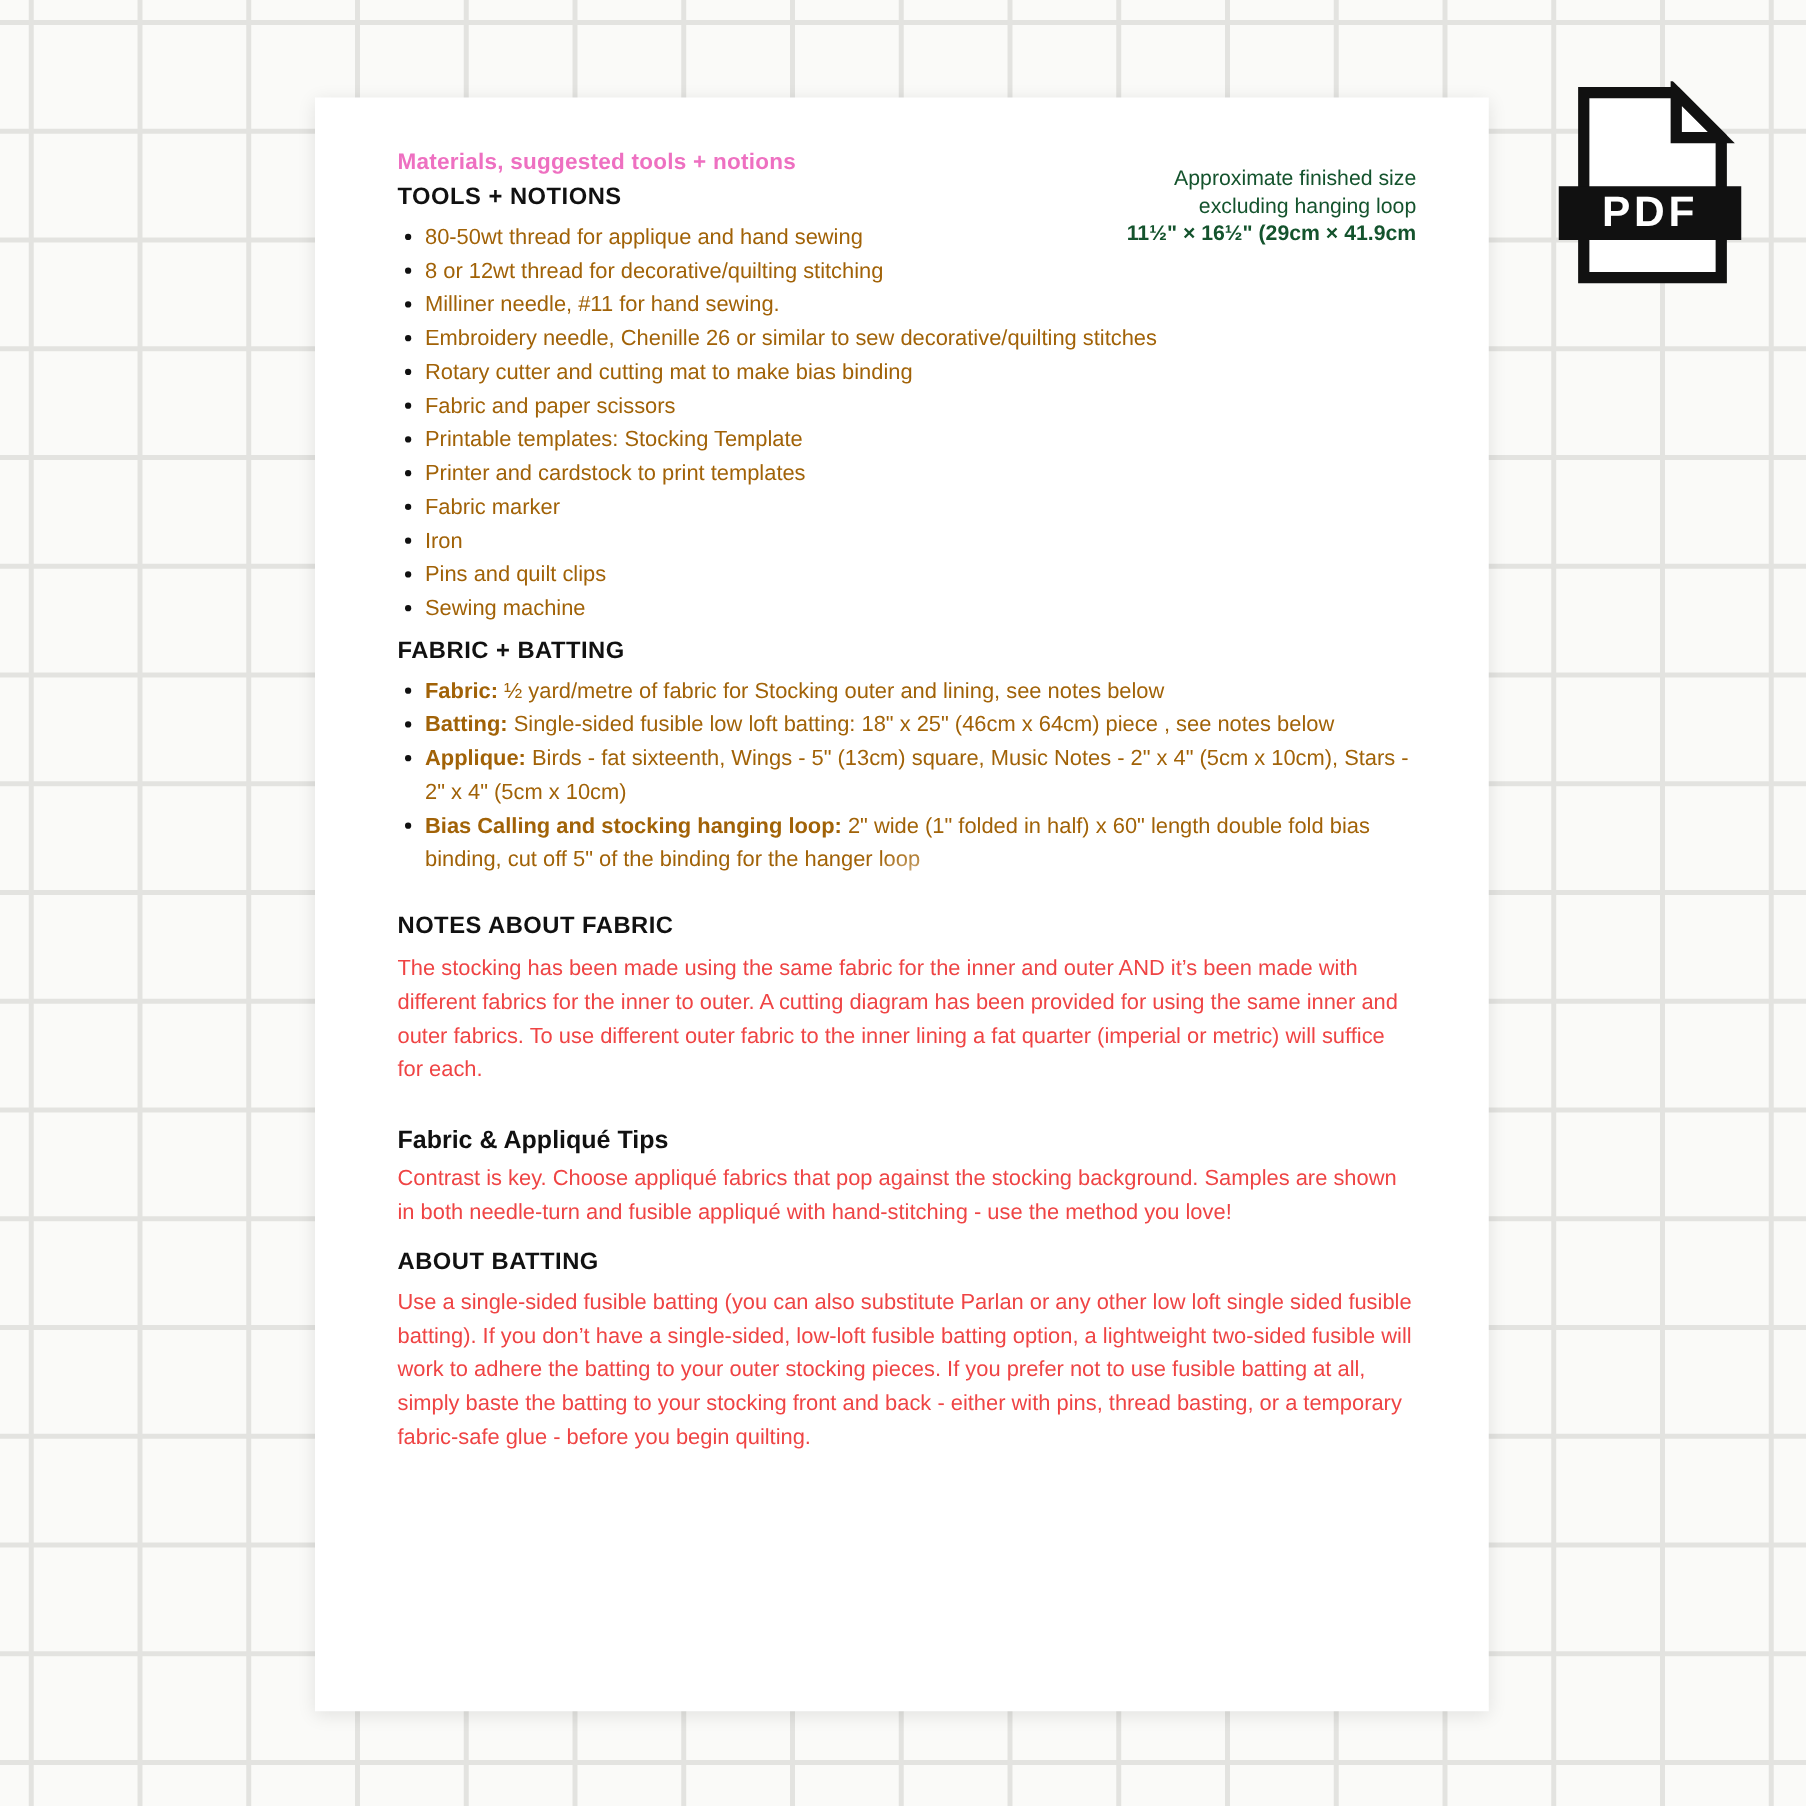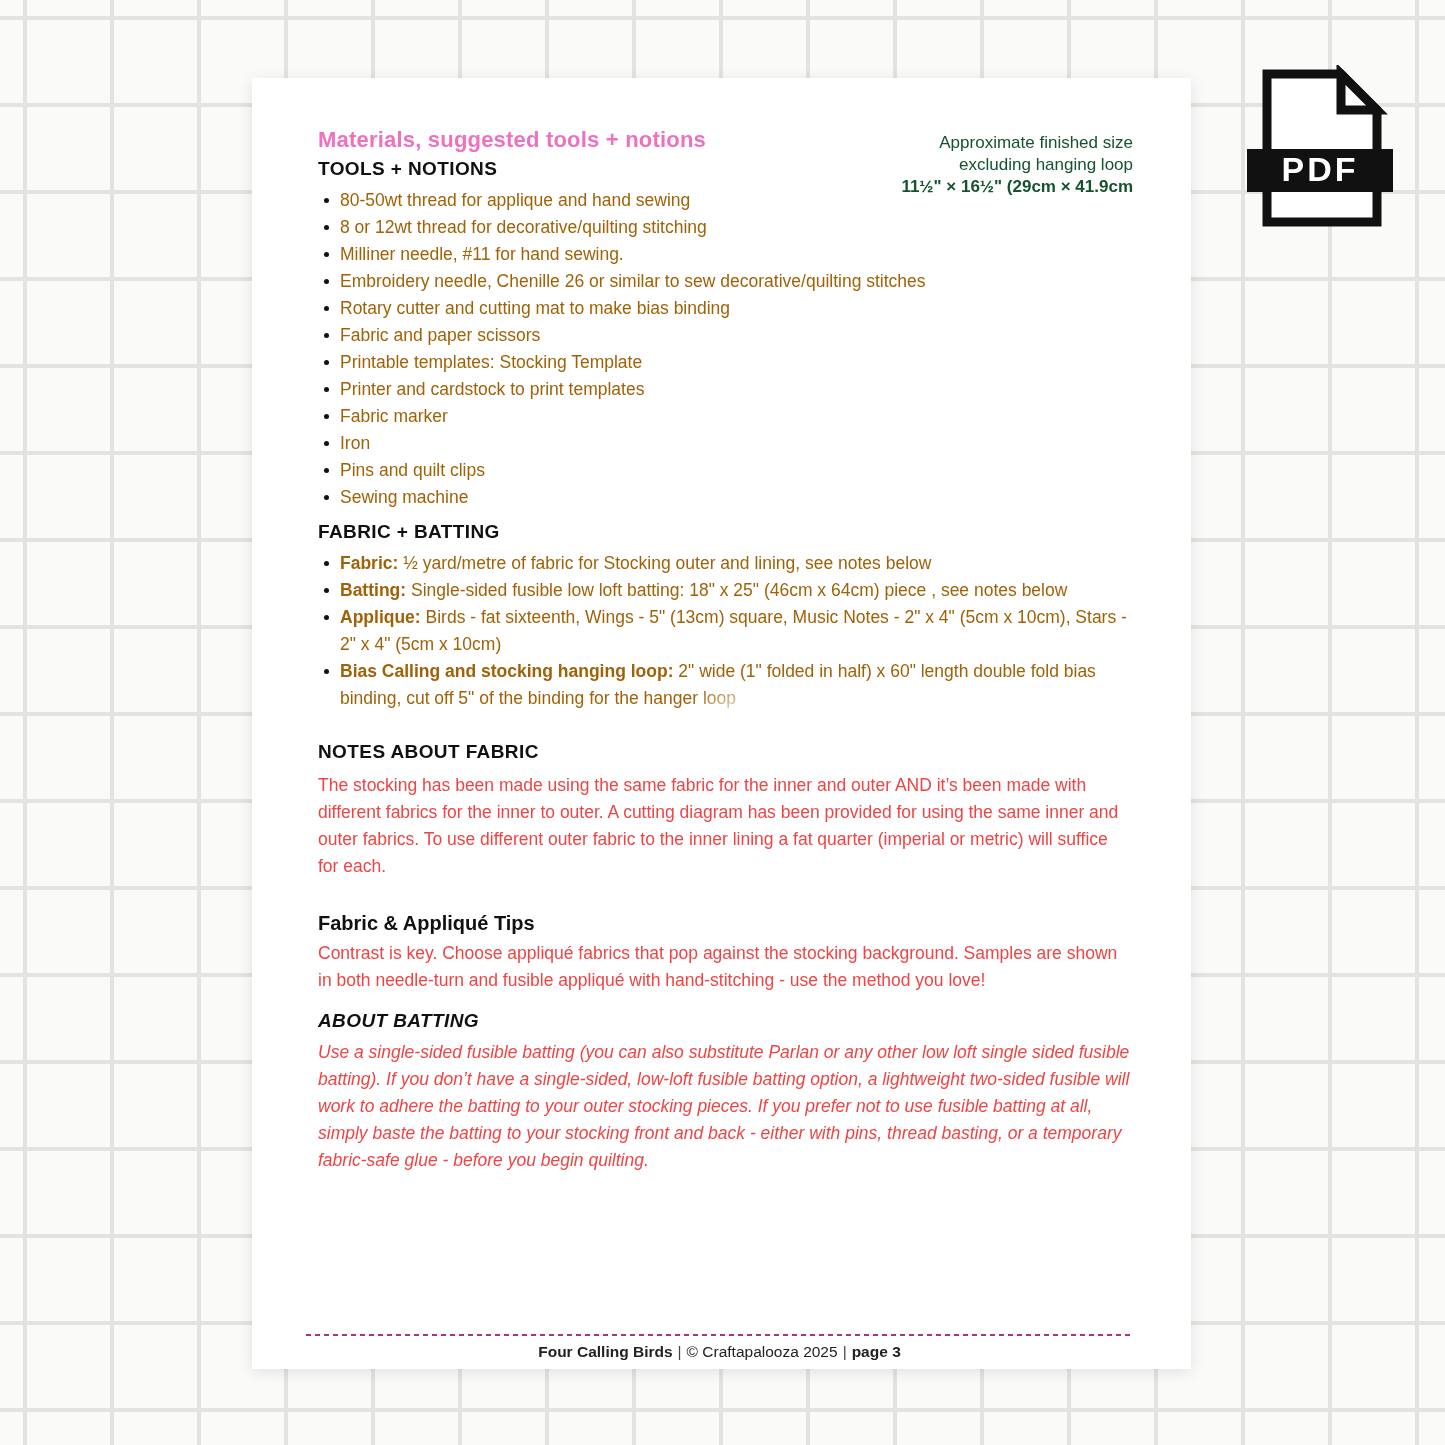--- a/index.html
+++ b/index.html
@@ -30,22 +30,22 @@
   .size-note {
     position:absolute;
     top:34px; right:58px;
     text-align:right;
     font-size:17px; line-height:22px;
     color:#14532d;
     margin-top:20px;
   }
   .size-note .bold-line { font-weight:bold; }
   .page-title {
-    margin-top:19px;
-    font-size:22px; line-height:26px;
+    margin-top:8px;
+    font-size:18px; line-height:26px;
     font-weight:bold;
     color:#ee70c1;
     letter-spacing:.2px;
   }
   .h-caps {
     margin-top:4px;
     font-size:19px; line-height:24px;
     font-weight:bold;
     color:#111;
     letter-spacing:.4px;
@@ -67,21 +67,21 @@
     left:6px; top:11px;
     width:5px; height:5px;
     border-radius:50%;
     background:#111;
   }
   ul.bullets .lbl { font-weight:bold; }
   .mt9  { margin-top:9px; }
   .mt12 { margin-top:12px; }
   .section-notes   { margin-top:28px; }
   .section-tips    { margin-top:30px; }
-  .section-batting { margin-top:15px;font-style:italic; }
+  .section-batting { margin-top:15px; }
   .h-title {
     font-size:20px; line-height:26px;
     font-weight:bold;
     color:#111;
   }
   p.body-text {
     margin-top:8px;
     font-size:17.5px;
     line-height:27px;
     color:#ef4444;
@@ -184,26 +184,20 @@
       <p class="body-text">Contrast is key. Choose appliqué fabrics that pop against the stocking background. Samples are shown in both needle-turn and fusible appliqué with hand-stitching - use the method you love!</p>
     </div>
 
     <div class="section-batting">
       <div class="h-caps">ABOUT BATTING</div>
       <p class="body-text">Use a single-sided fusible batting (you can also substitute Parlan or any other low loft single sided fusible batting). If you don’t have a single-sided, low-loft fusible batting option, a lightweight two-sided fusible will work to adhere the batting to your outer stocking pieces. If you prefer not to use fusible batting at all, simply baste the batting to your stocking front and back - either with pins, thread basting, or a temporary fabric-safe glue - before you begin quilting.</p>
     </div>
 
     <div class="smudge"></div>
 
-    <div class="paper-footer">
-      <div class="dash-line"></div>
-      <div class="footer-text">
-        <span class="bold">Four Calling Birds</span><span class="sep">|</span><span>© Craftapalooza 2025</span><span class="sep">|</span><span class="bold">page 3</span>
-      </div>
-    </div>
 
   </div>
 
   <div class="pdf-badge">
     <svg viewBox="0 0 150 165" width="150" height="165">
       <path d="M22 9 H96 L132 45 V157 H22 Z" fill="#ffffff" stroke="#111111" stroke-width="9" stroke-linejoin="miter"></path>
       <path d="M96 9 V45 H132 Z" fill="#ffffff" stroke="#111111" stroke-width="9" stroke-linejoin="miter"></path>
       <rect x="2" y="84" width="146" height="43" fill="#111111"></rect>
       <text x="75" y="116" text-anchor="middle" font-family="Liberation Sans, sans-serif" font-size="34" font-weight="bold" letter-spacing="3" fill="#ffffff">PDF</text>
     </svg>

